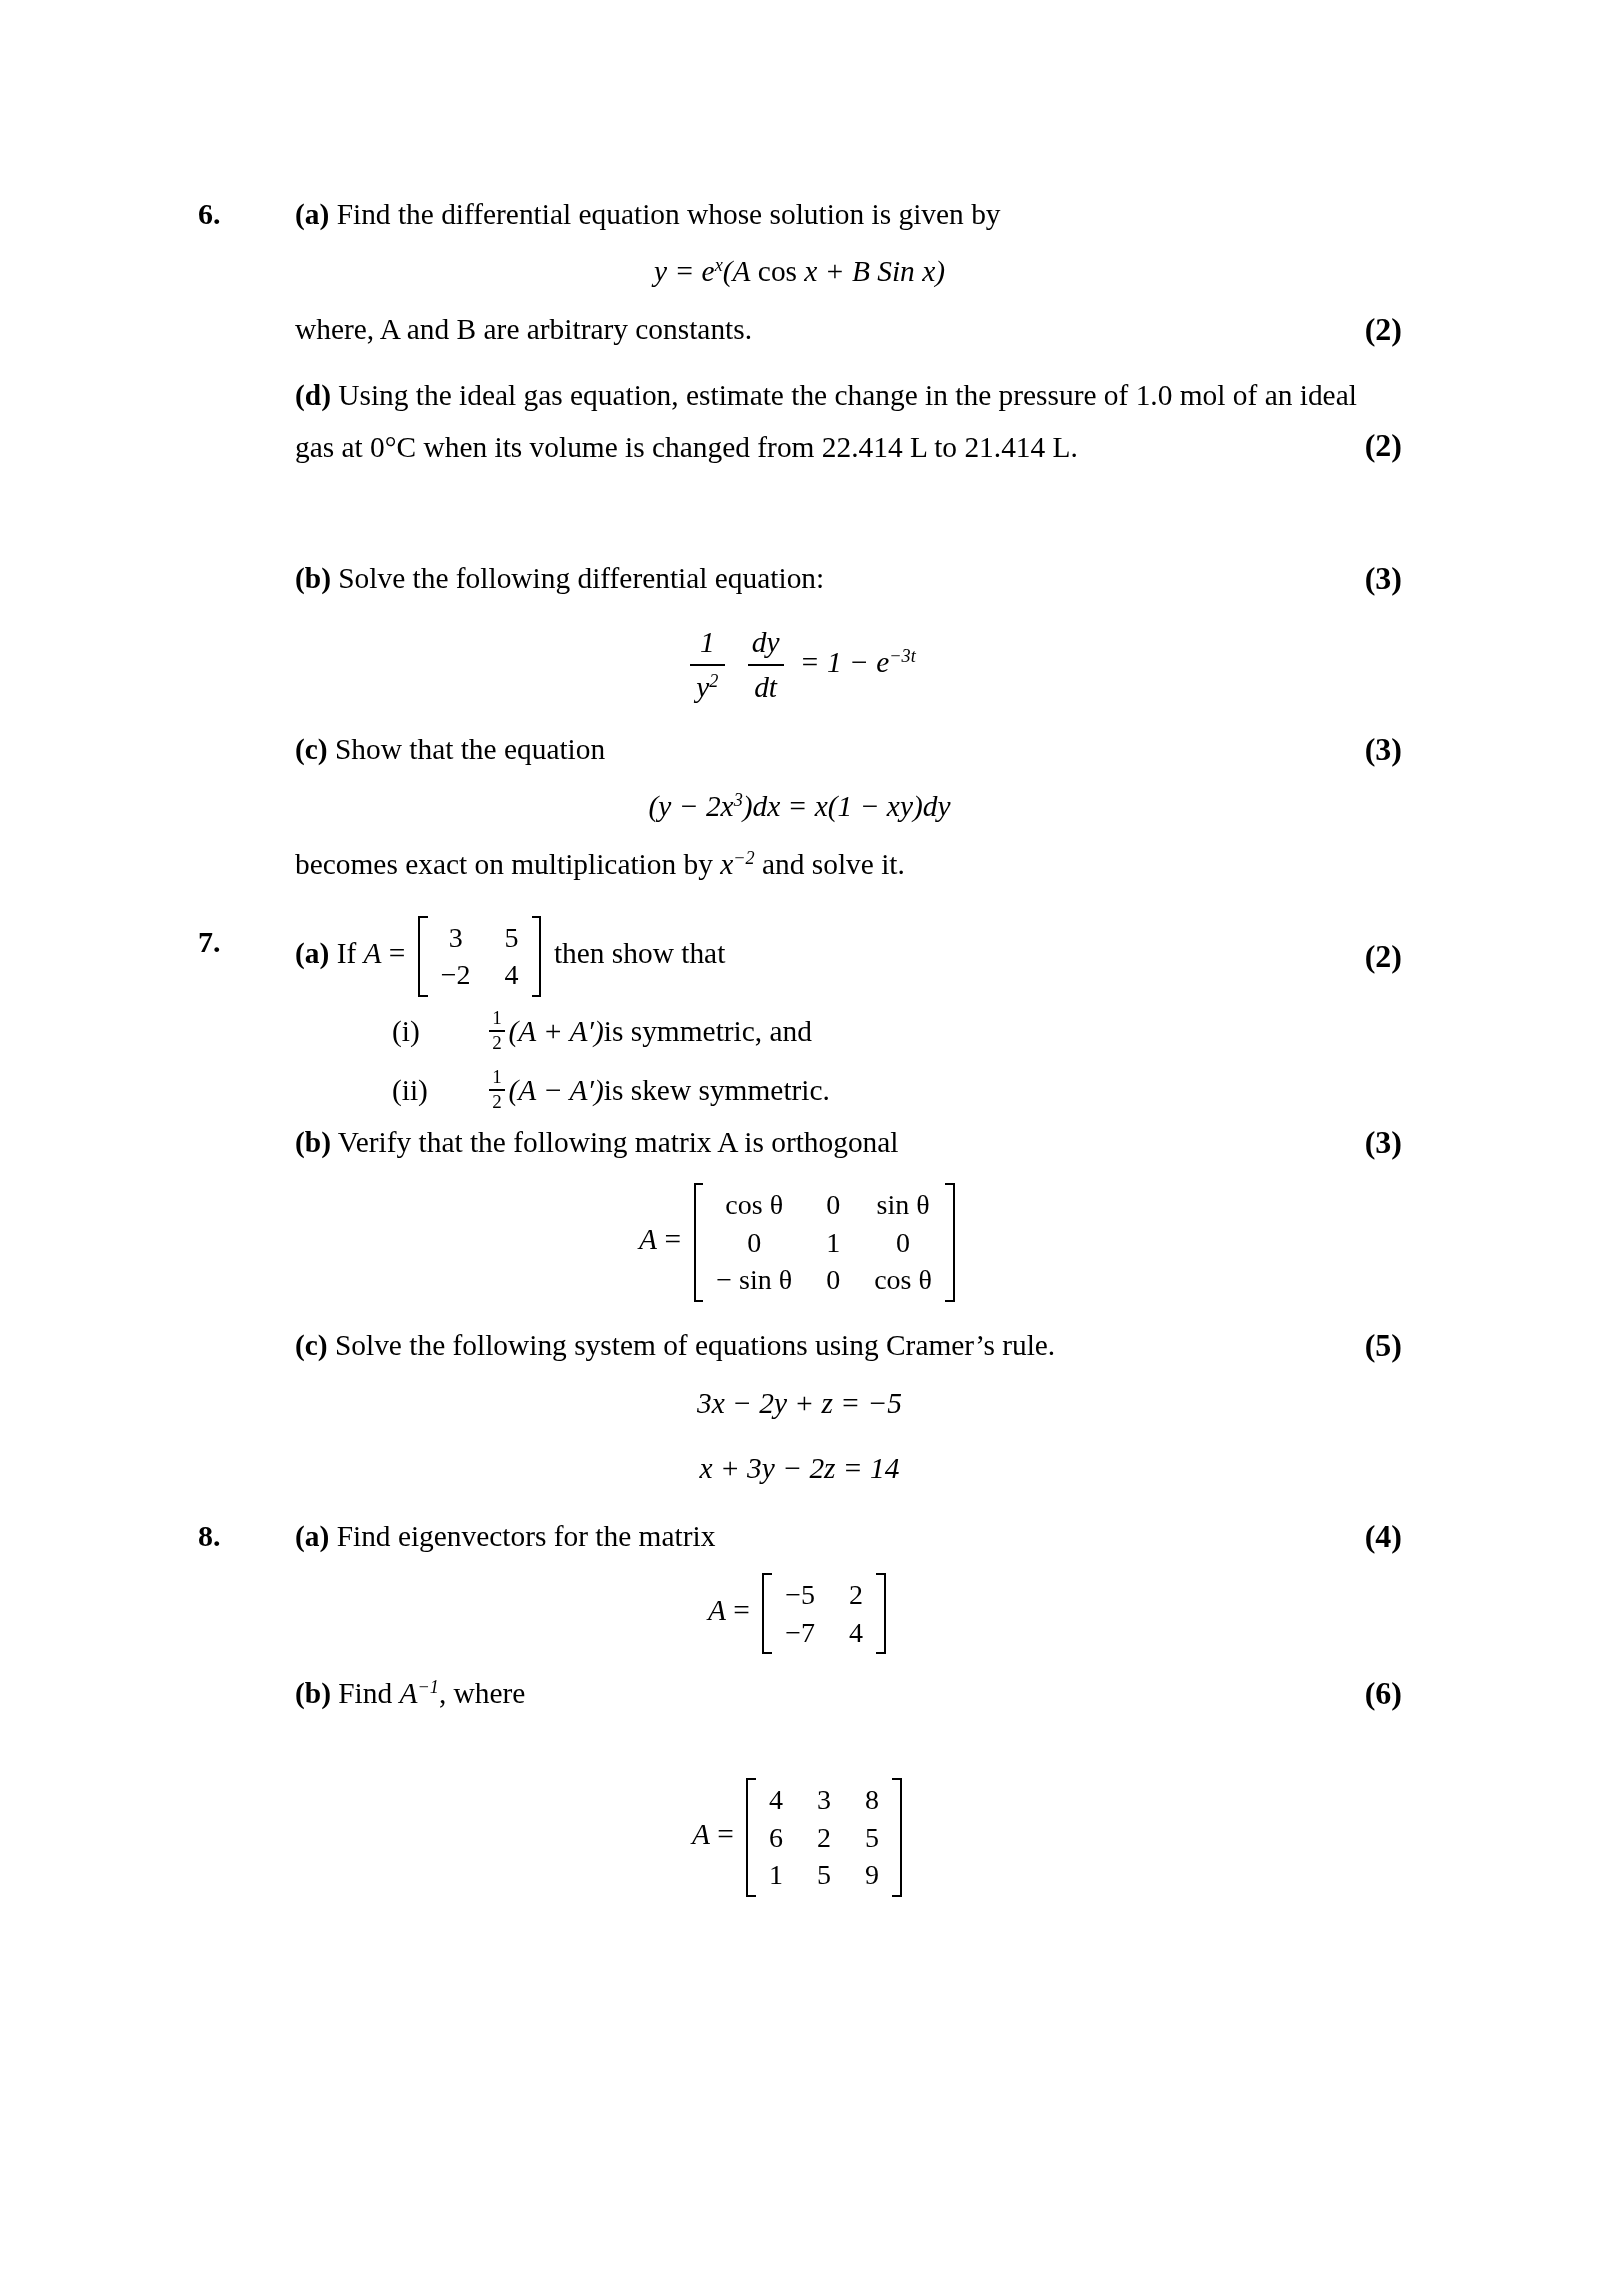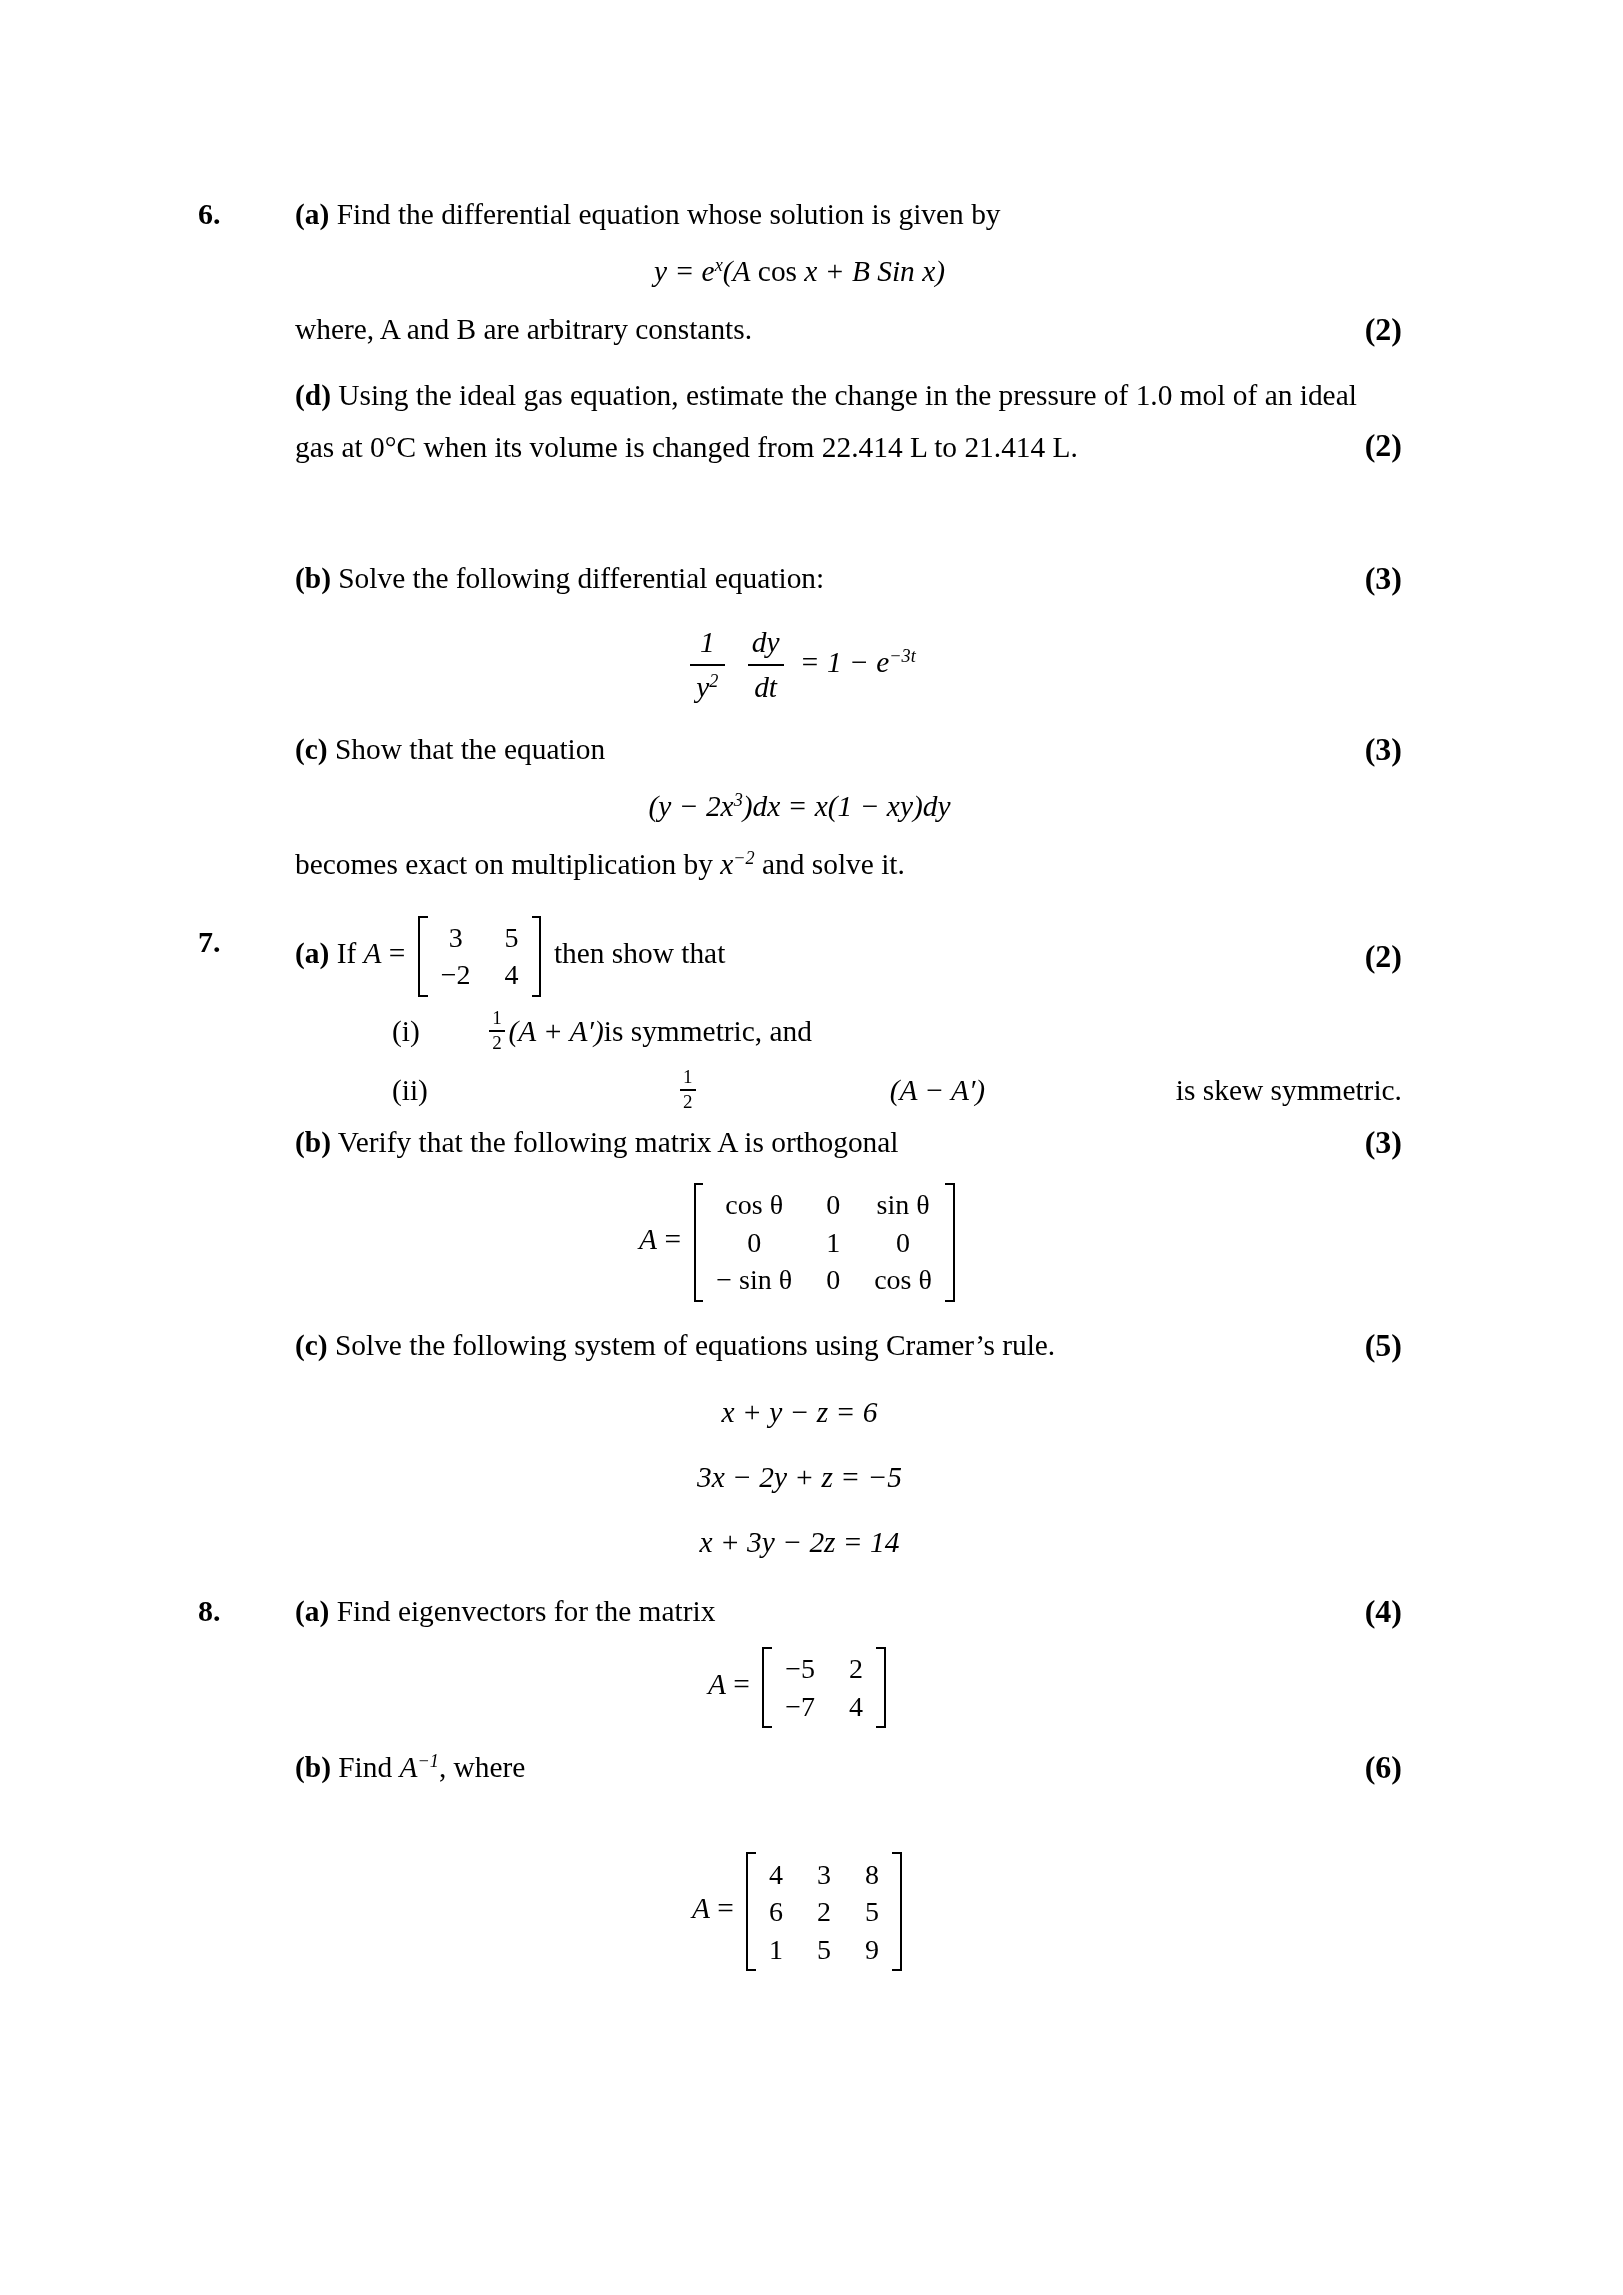--- a/index.html
+++ b/index.html
@@ -32,21 +32,21 @@
   .mat .br{flex:0 0 9.8px;width:9.8px;}
   .mat .brl{border:2.6px solid #000;border-right:none;}
   .mat .brr{border:2.6px solid #000;border-left:none;}
   .mat .cells{display:grid;justify-items:center;align-items:center;column-gap:34px;row-gap:3.9px;padding:5.2px 13px;font-size:28px;line-height:1.2;}
   .c2{grid-template-columns:auto auto;}
   .c3{grid-template-columns:auto auto auto;}
   .subitem{display:flex;align-items:center;font-size:29.4px;padding-left:97px;line-height:46px;}
   .subitem .silabel{flex:0 0 97px;}
   .mt14{margin-top:9.2px;}
   .mt16{margin-top:10.5px;}
-  .mt20{margin-top:13px;justify-content:space-between;}
+  .mt20{margin-top:13px;}
   .mt22{margin-top:14.4px;}
   .mt24{margin-top:15.7px;}
   .mt26{margin-top:17px;}
   .mt28{margin-top:3px;}
   .mt30{margin-top:19.6px;}
   .mt40{margin-top:26px;}
   .mt90{margin-top:59px;}
   .mt120{margin-top:79px;}
 </style>
 </head>
@@ -168,21 +168,20 @@
             </span>
             <span class="br brr"></span>
           </span>
       </div>
 
       <div class="row mt26">
         <span class="b">(c)</span><span> Solve the following system of equations using Cramer’s rule.</span>
         <span class="marks">(5)</span>
       </div>
 
-      <div class="eq it sysline mt14"><span>x + y − z = 6</span></div>
       <div class="eq it sysline"><span>3x − 2y + z = −5</span></div>
       <div class="eq it sysline"><span>x + 3y − 2z = 14</span></div>
 
     </div>
   </div>
 
   <div class="q mt14">
     <div class="qnum">8.</div>
     <div class="qbody">
 

